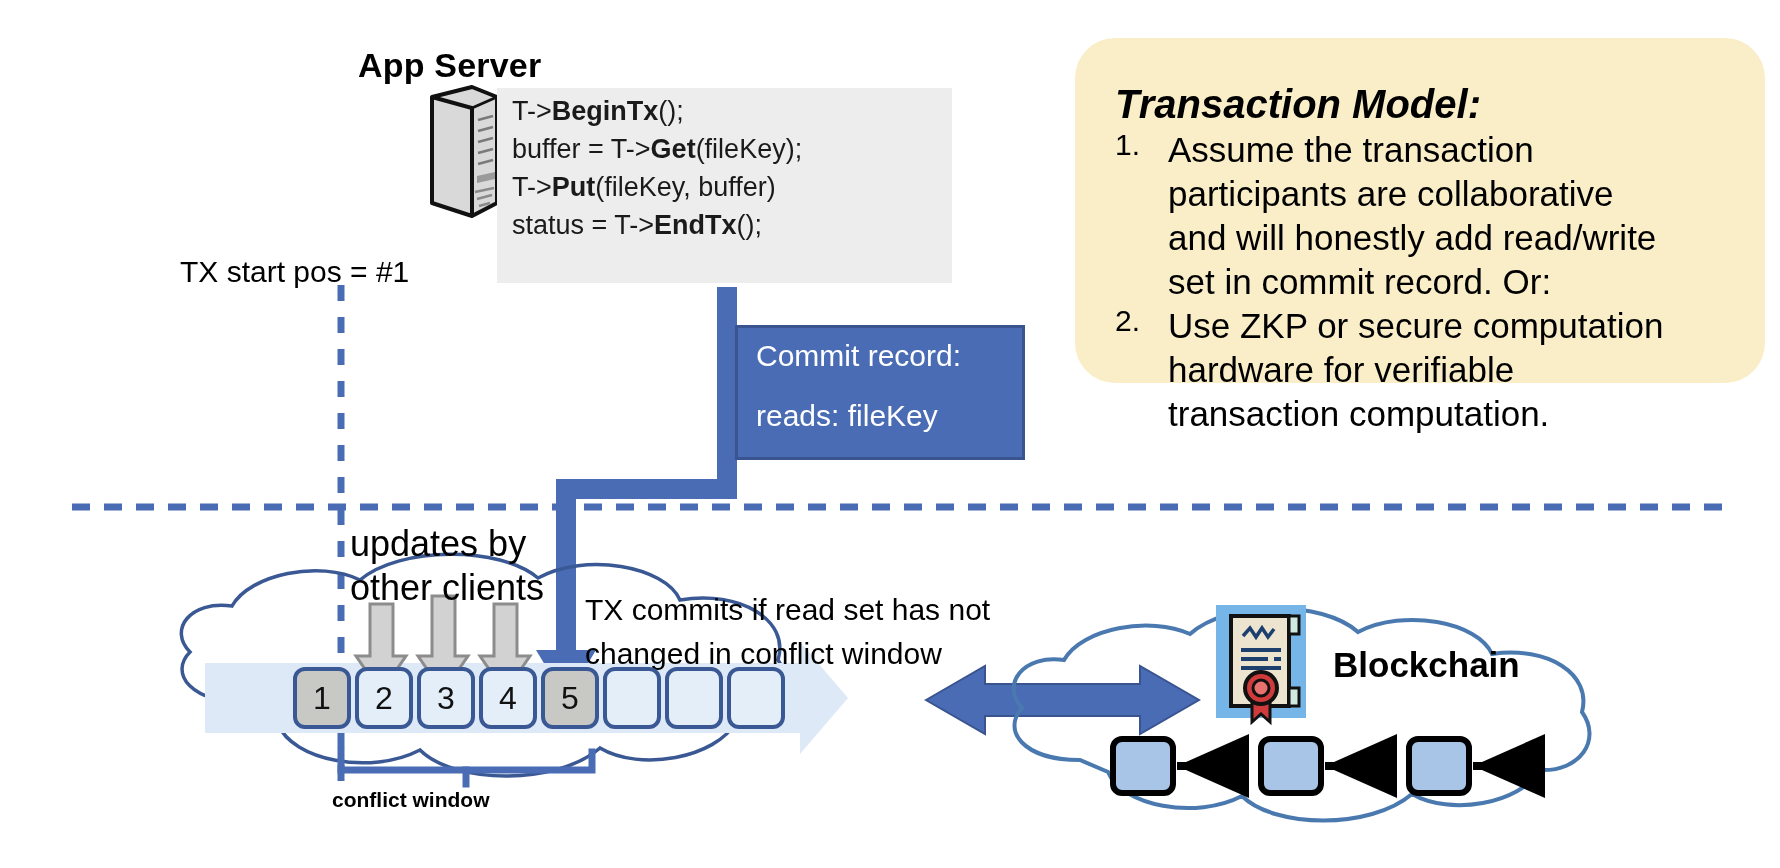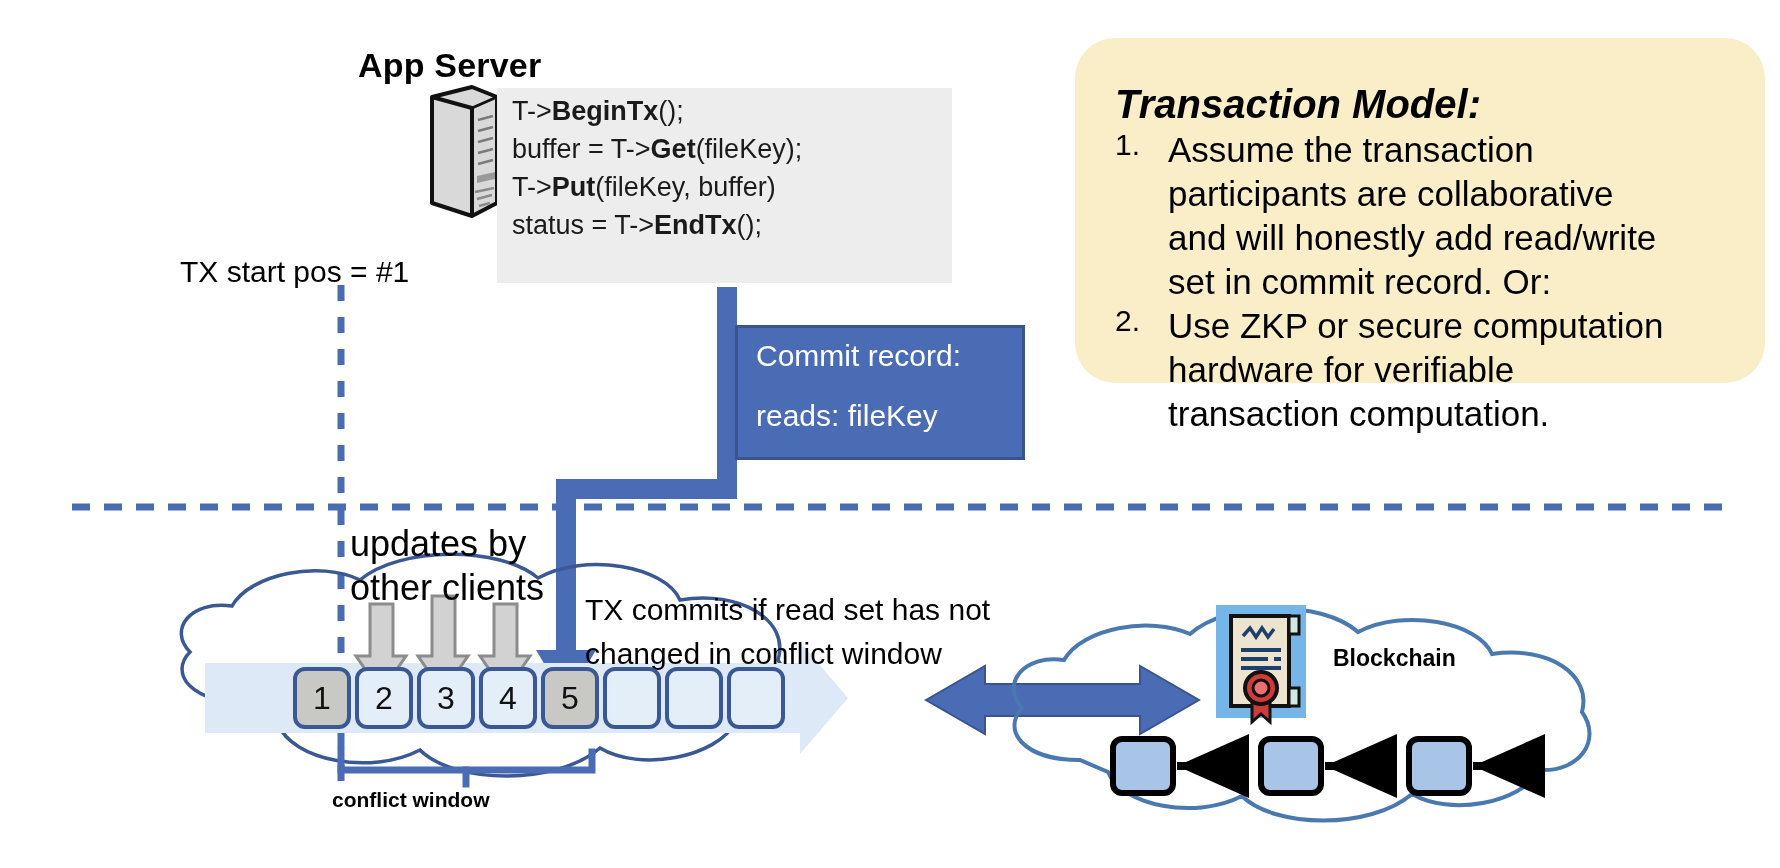--- a/index.html
+++ b/index.html
@@ -28,21 +28,21 @@
   
   #tmodel-box{left:1075px;top:38px;width:690px;height:345px;background:#faeec8;border-radius:40px;}
   #tmodel-title{position:absolute;left:1115px;top:82px;font-size:40px;font-style:italic;font-weight:bold;}
   .tm-item{position:absolute;font-size:35px;line-height:44px;}
   .tm-num{position:absolute;font-size:30px;}
 
   
   #updates-label{left:350px;top:522px;font-size:36px;line-height:44px;}
   #tx-commits-label{left:585px;top:588px;font-size:30px;line-height:44px;}
   #conflict-window-label{left:332px;top:788px;font-size:21px;font-weight:bold;}
-  #blockchain-label{left:1333px;top:645px;font-size:23px;font-weight:bold;}
+  #blockchain-label{left:1333px;top:645px;font-size:35px;font-weight:bold;}
 
   
   .cell{position:absolute;width:58px;height:62px;border:4px solid #3a5894;border-radius:12px;
         box-sizing:border-box;display:flex;align-items:center;justify-content:center;
         font-size:32px;color:#111;background:#e3eef9;}
   .cell.filled{background:#c8c8c4;}
 
   
   .bcell{position:absolute;width:66px;height:60px;border:6px solid #000;border-radius:12px;
          box-sizing:border-box;background:#a8c4e6;}

